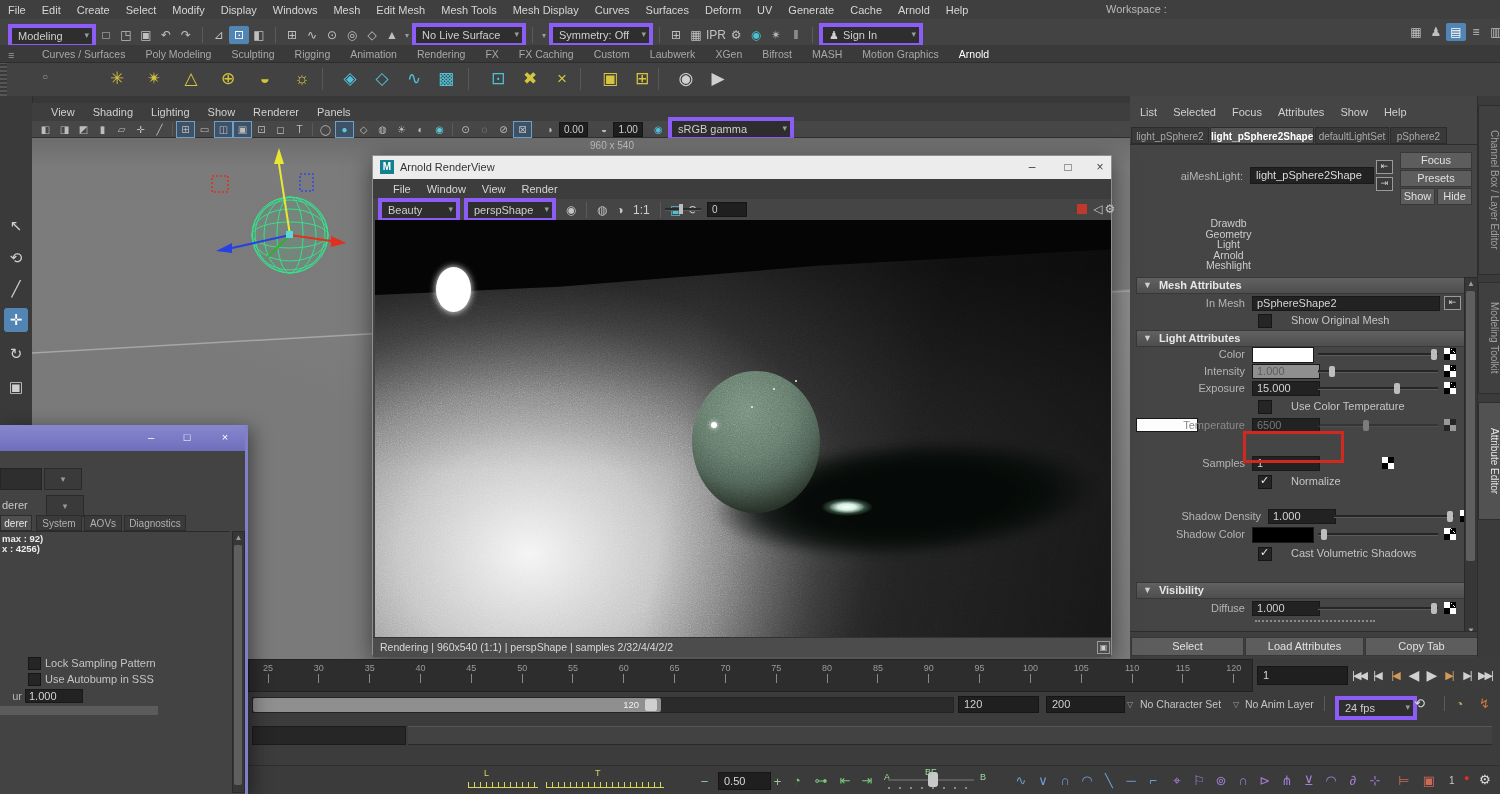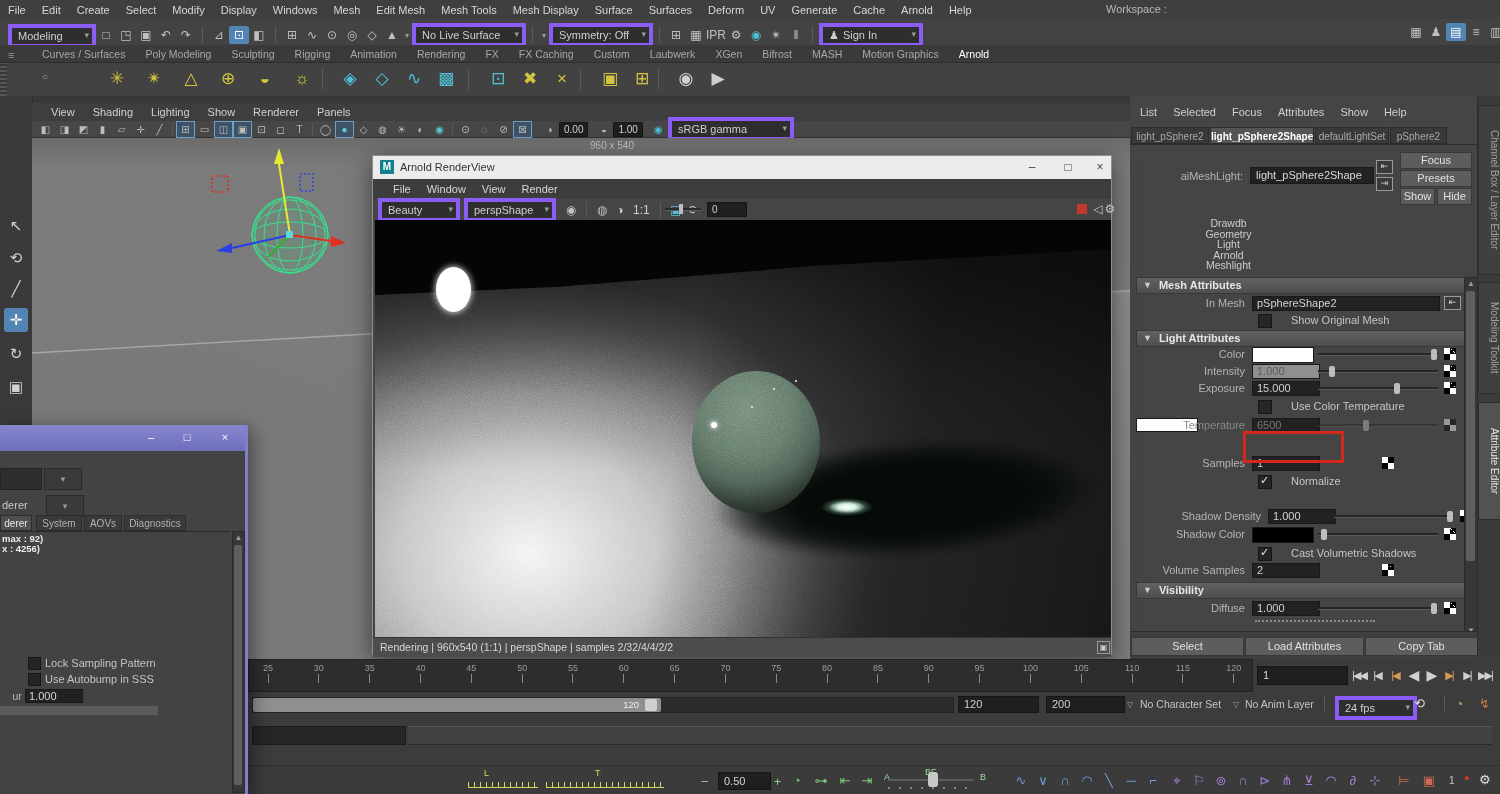--- a/index.html
+++ b/index.html
@@ -164,21 +164,21 @@
         <span class="menu-item">Edit</span>
         <span class="menu-item">Create</span>
         <span class="menu-item">Select</span>
         <span class="menu-item">Modify</span>
         <span class="menu-item">Display</span>
         <span class="menu-item">Windows</span>
         <span class="menu-item">Mesh</span>
         <span class="menu-item">Edit Mesh</span>
         <span class="menu-item">Mesh Tools</span>
         <span class="menu-item">Mesh Display</span>
-        <span class="menu-item">Surface</span>
+        <span class="menu-item">Curves</span>
         <span class="menu-item">Surfaces</span>
         <span class="menu-item">Deform</span>
         <span class="menu-item">UV</span>
         <span class="menu-item">Generate</span>
         <span class="menu-item">Cache</span>
         <span class="menu-item">Arnold</span>
         <span class="menu-item">Help</span>
       </div>
     <span class="abs ws-label" style="left:1106px;top:3px;">Workspace :</span>
 
@@ -502,25 +502,20 @@
     <span class="swatch" style="background:#000;"></span>
     <span class="slider">
         <span class="sl-handle" style="left:5%;"></span>
       </span>
     <span class="checker far"></span>
   </div>
   <div class="ae-row" style="top:546px;">
     <span class="cb checked"></span>
     <span class="cb-label">Cast Volumetric Shadows</span>
   </div>
-  <div class="ae-row" style="top:563px;">
-    <span class="ae-label">Volume Samples</span>
-    <span class="ae-field"><span>2</span></span>
-    <span class="checker near"></span>
-  </div>
 
   <div class="ae-sec fx" style="top:582px;">
       <span class="tri">▼</span>
       <span>Visibility</span>
     </div>
 
   <div class="ae-row" style="top:601px;">
     <span class="ae-label">Diffuse</span>
     <span class="ae-field"><span>1.000</span></span>
     <span class="slider">

